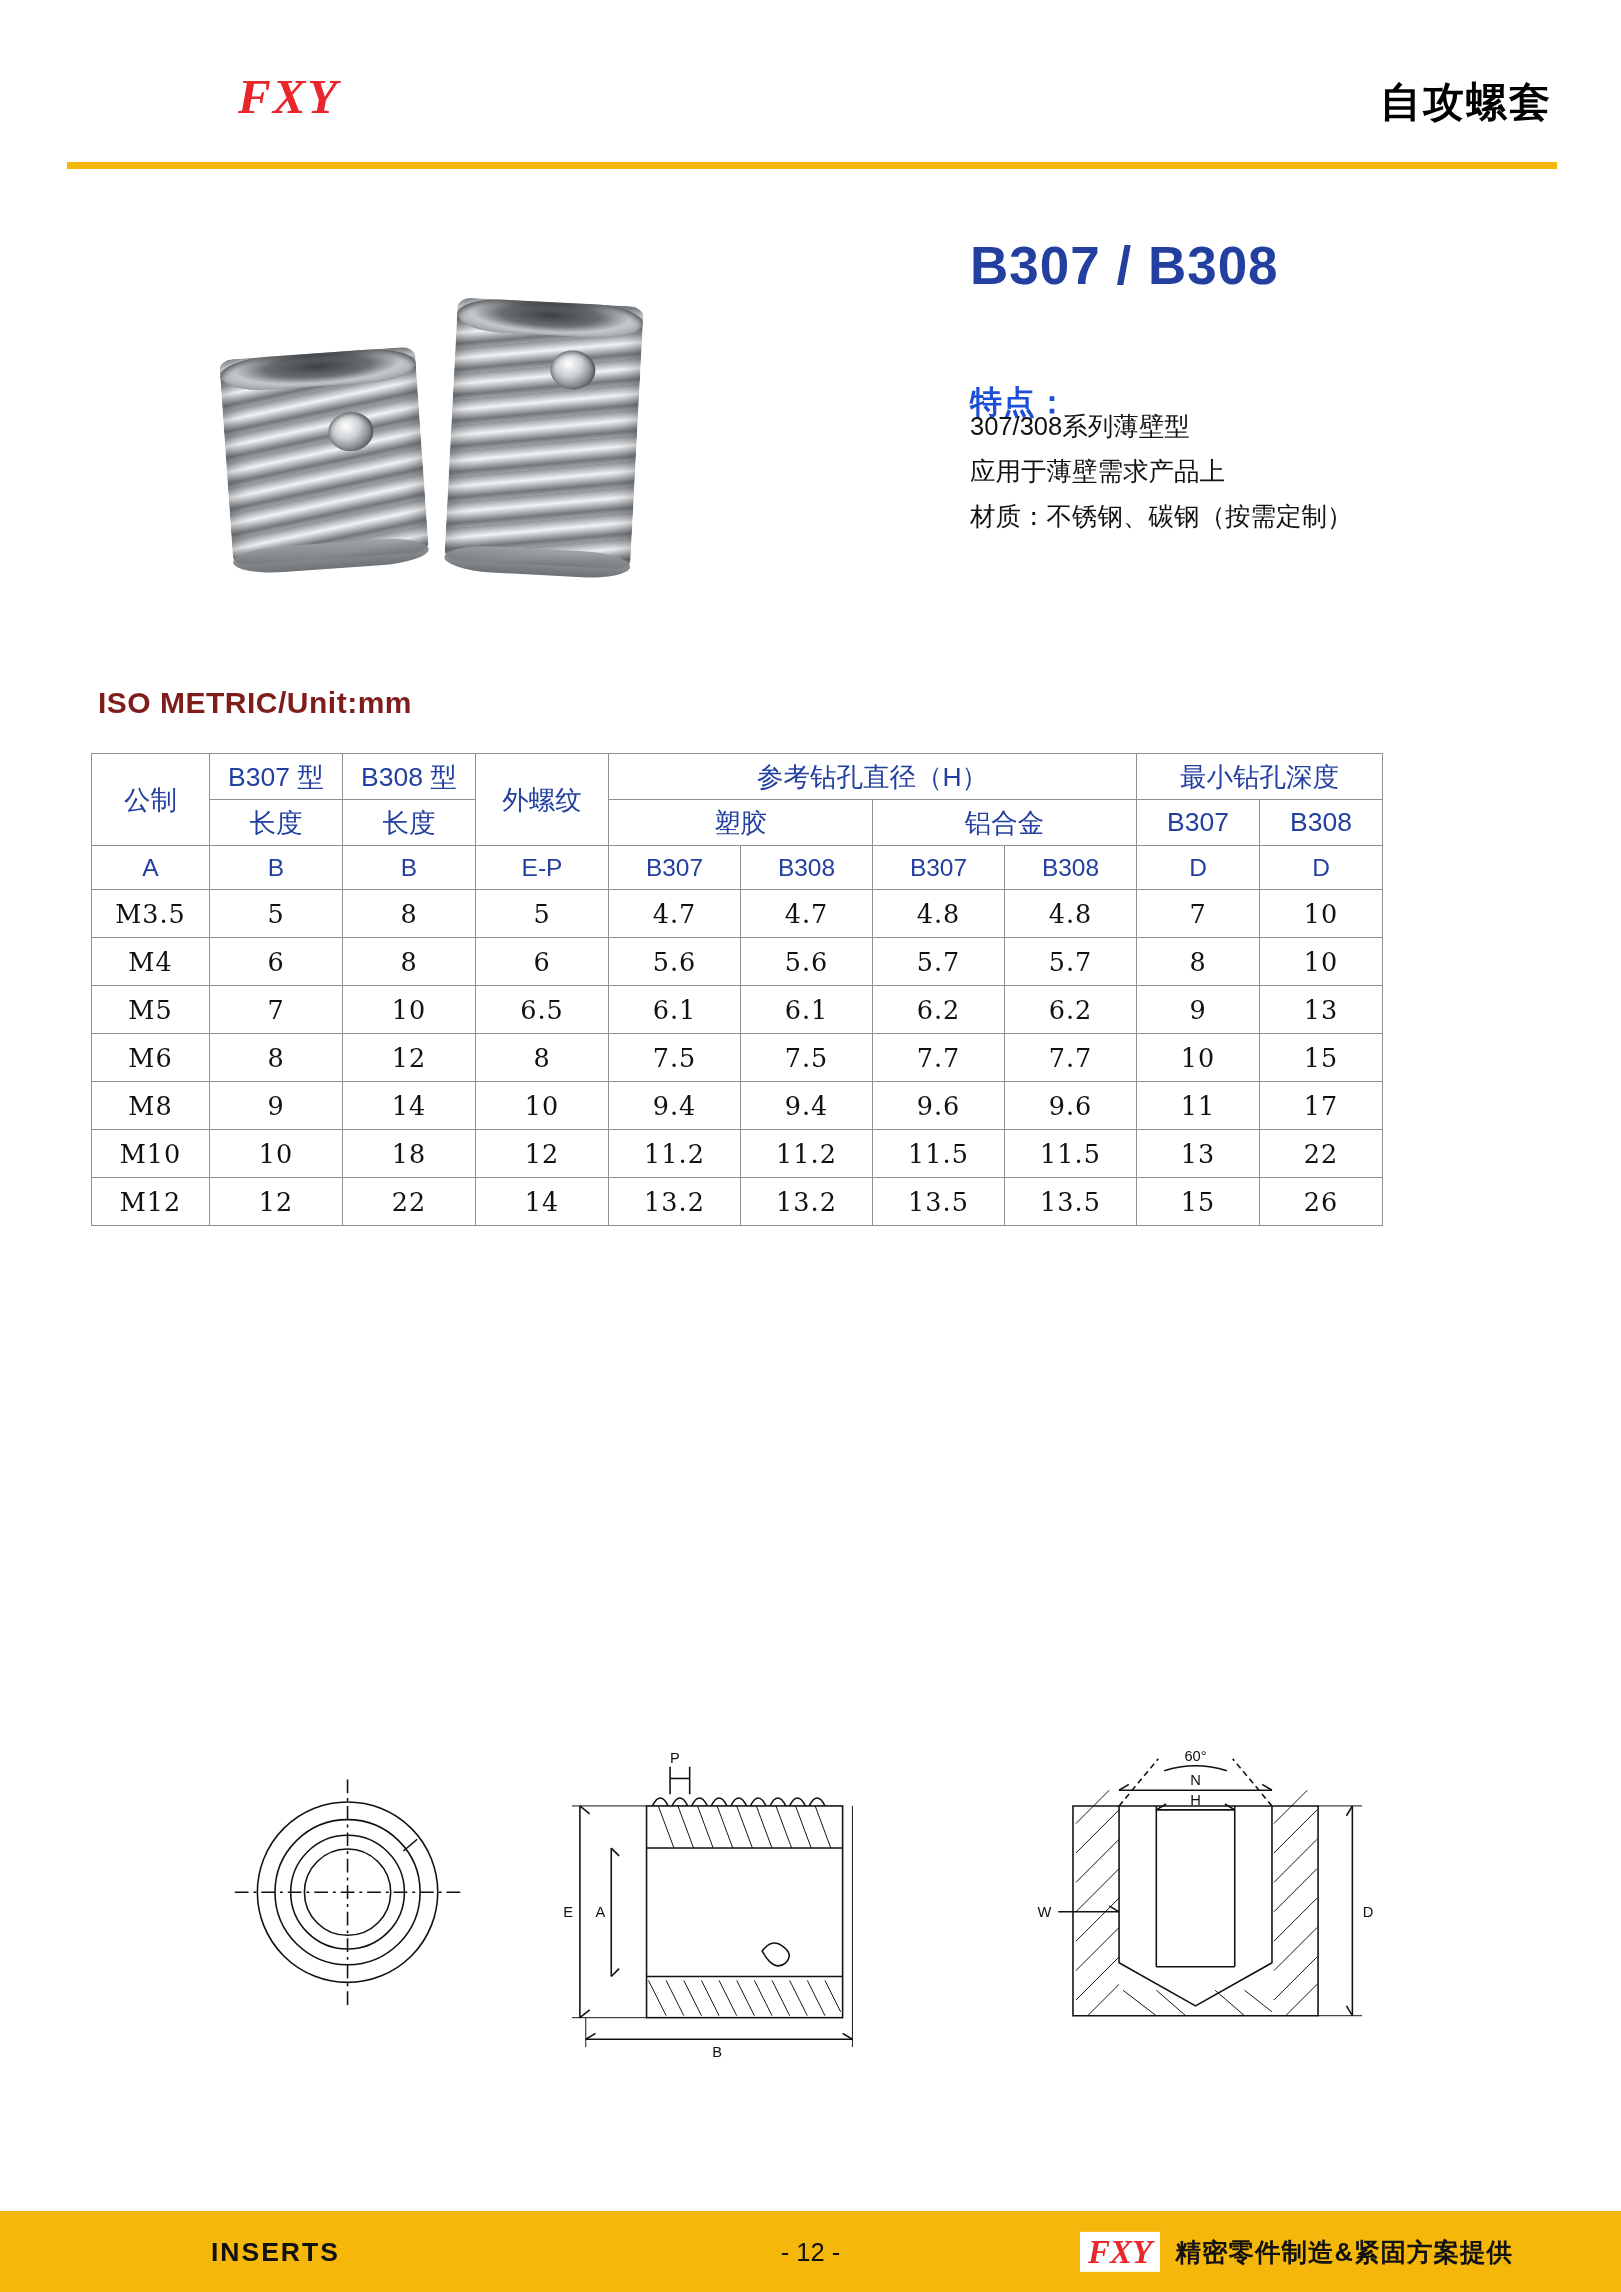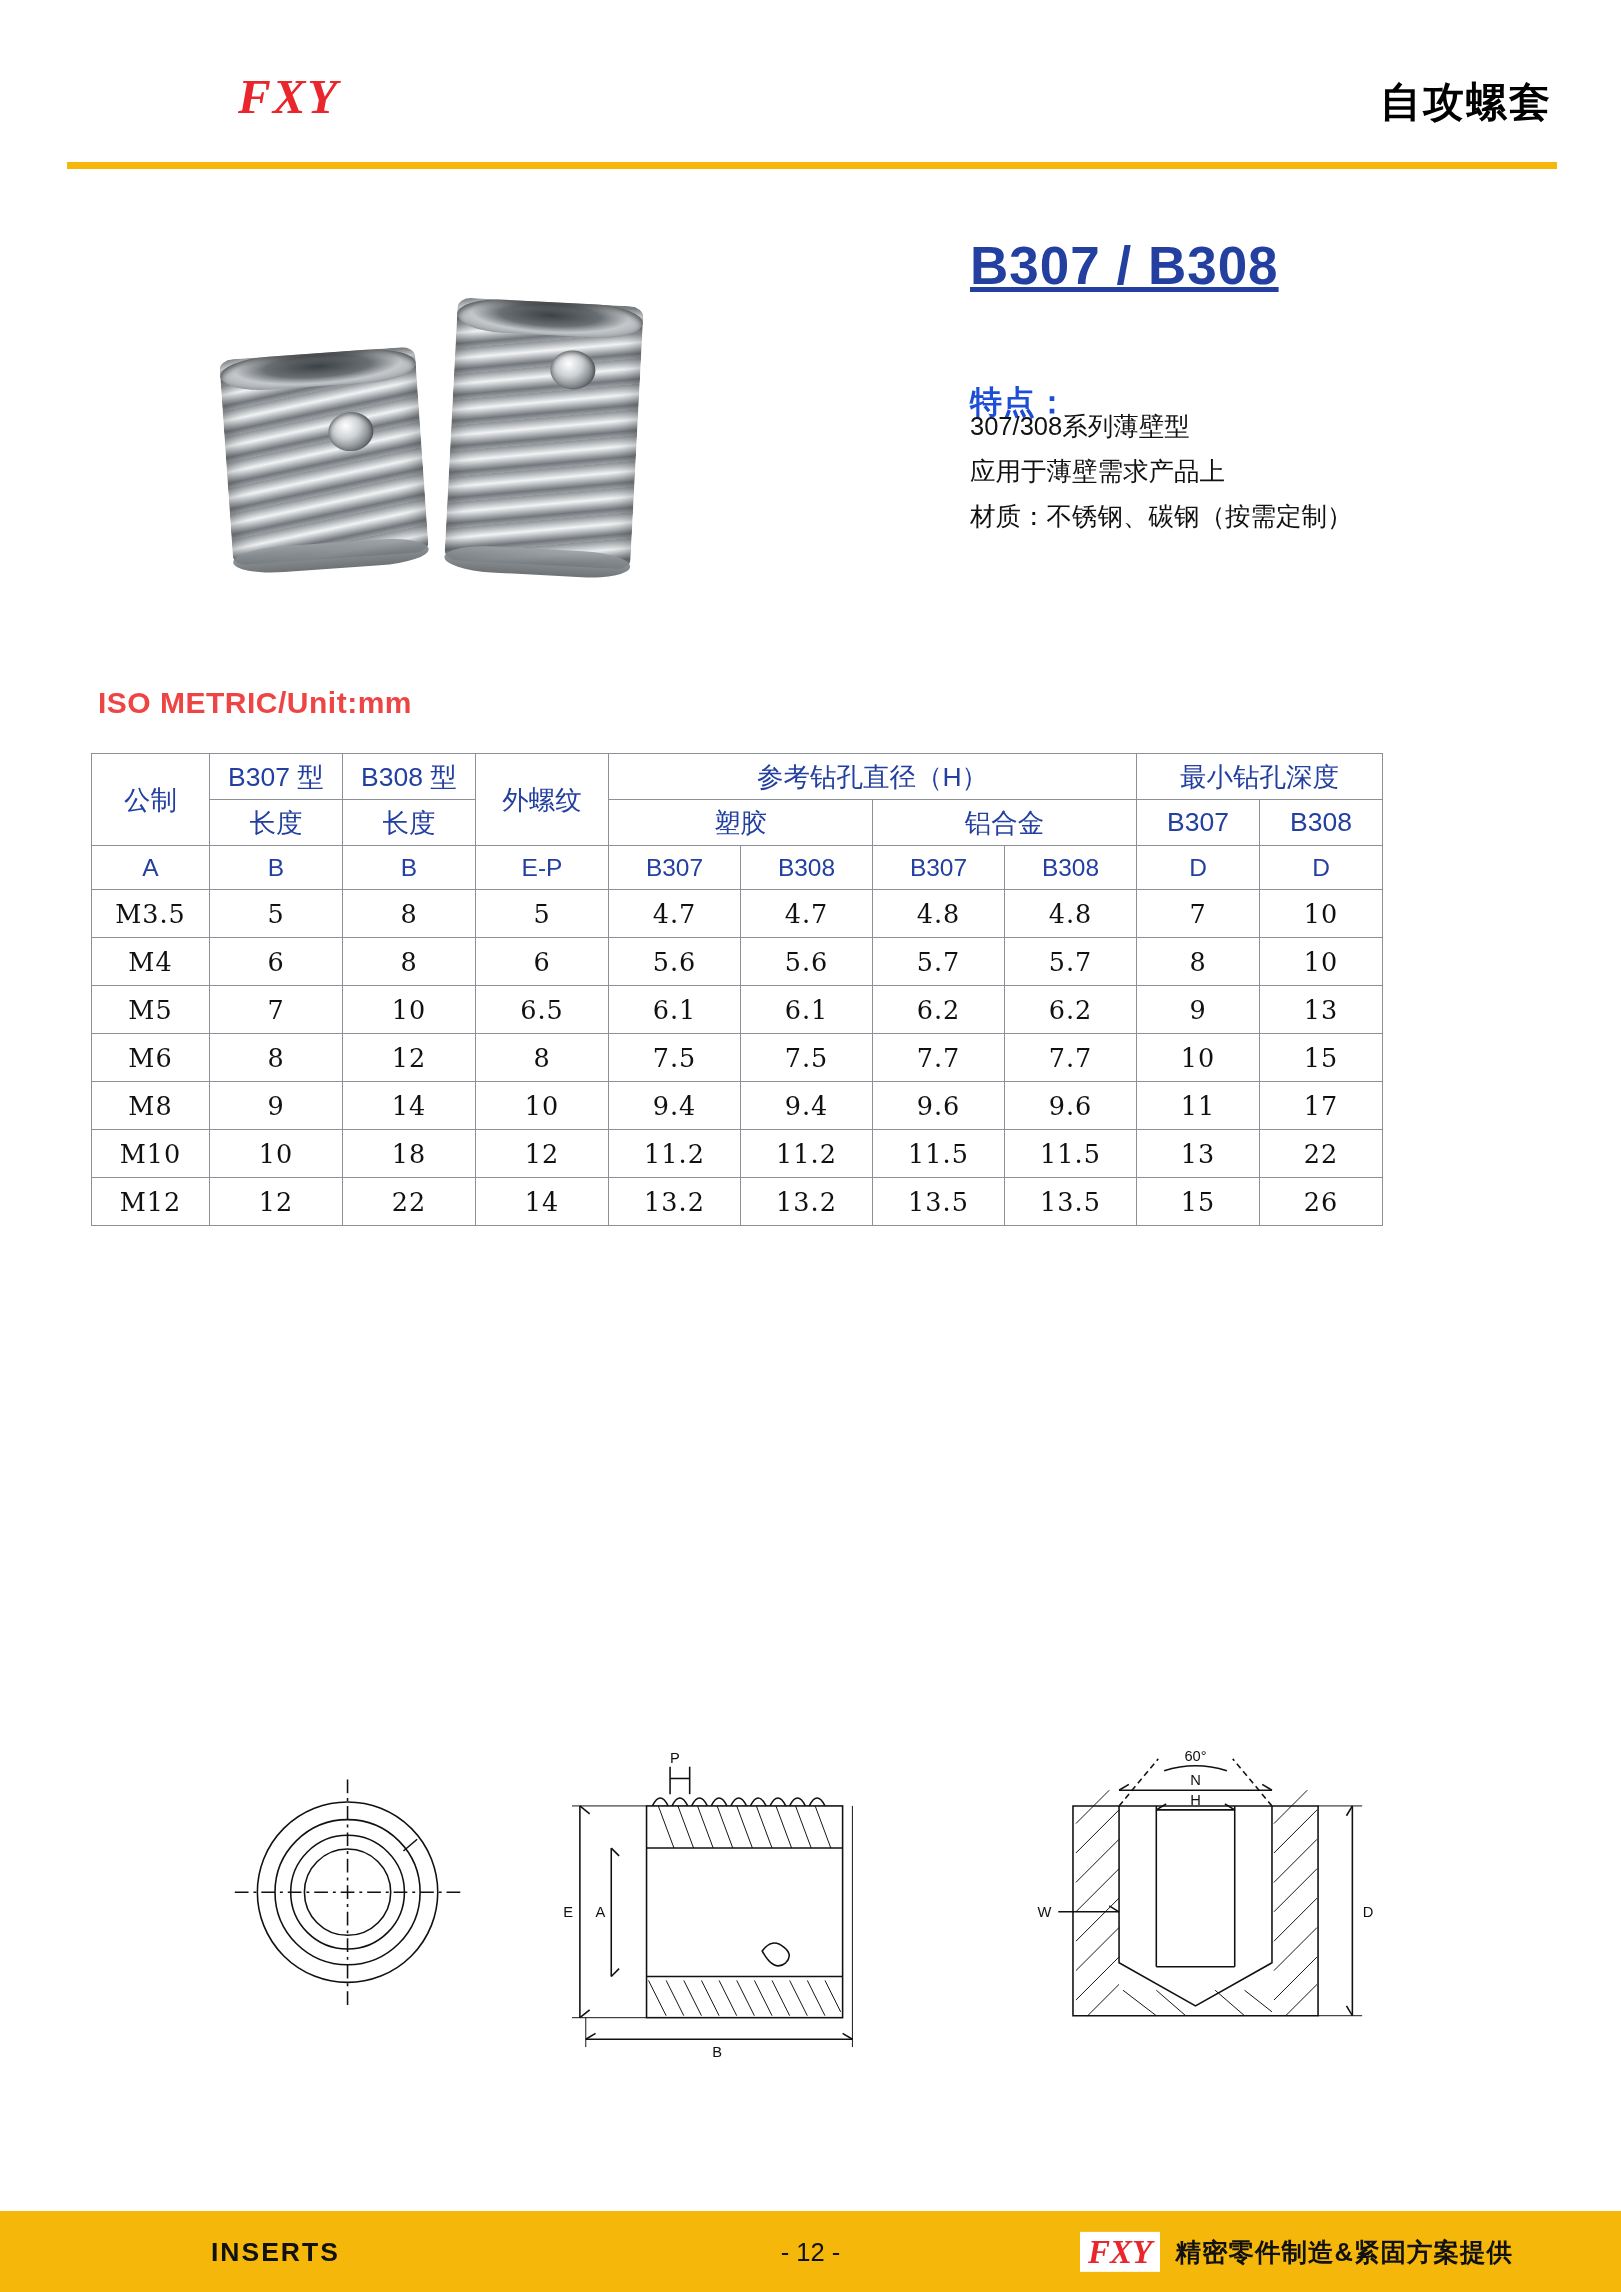--- a/index.html
+++ b/index.html
@@ -119,21 +119,20 @@
 
   
   .model-title {
     position: absolute;
     left: 970px;
     top: 235px;
     font-size: 53px;
     font-weight: bold;
     color: #2340a0;
     letter-spacing: 1px;
-    text-decoration: underline;
   }
   .feature-title {
     position: absolute;
     left: 970px;
     top: 345px;
     font-size: 32px;
     font-weight: bold;
     color: #1d4ed8;
     letter-spacing: 1px;
     margin-top: 36px;
@@ -147,21 +146,21 @@
     color: #111;
   }
 
   
   .table-caption {
     position: absolute;
     left: 98px;
     top: 686px;
     font-size: 30px;
     font-weight: bold;
-    color: #ef4444;
+    color: #7f1d1d;
     letter-spacing: 0.5px;
   }
   table.spec {
     position: absolute;
     left: 91px;
     top: 753px;
     width: 1134px;
     border-collapse: collapse;
     table-layout: fixed;
   }

